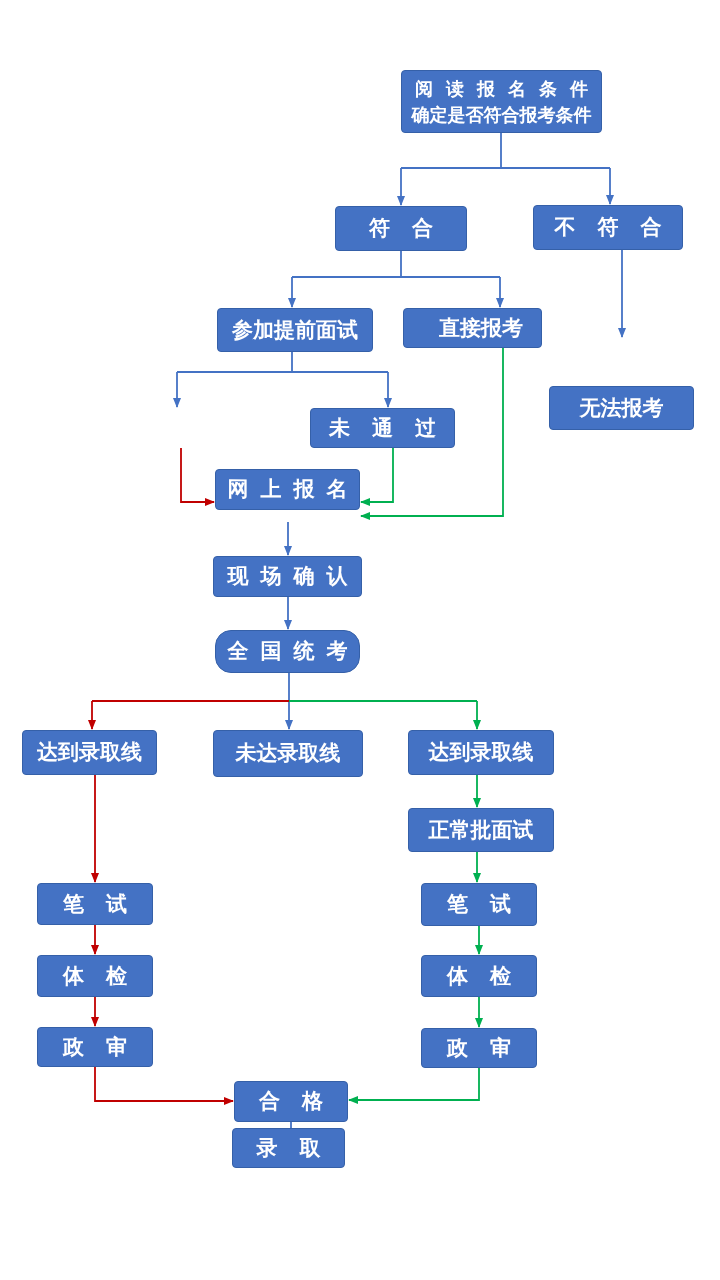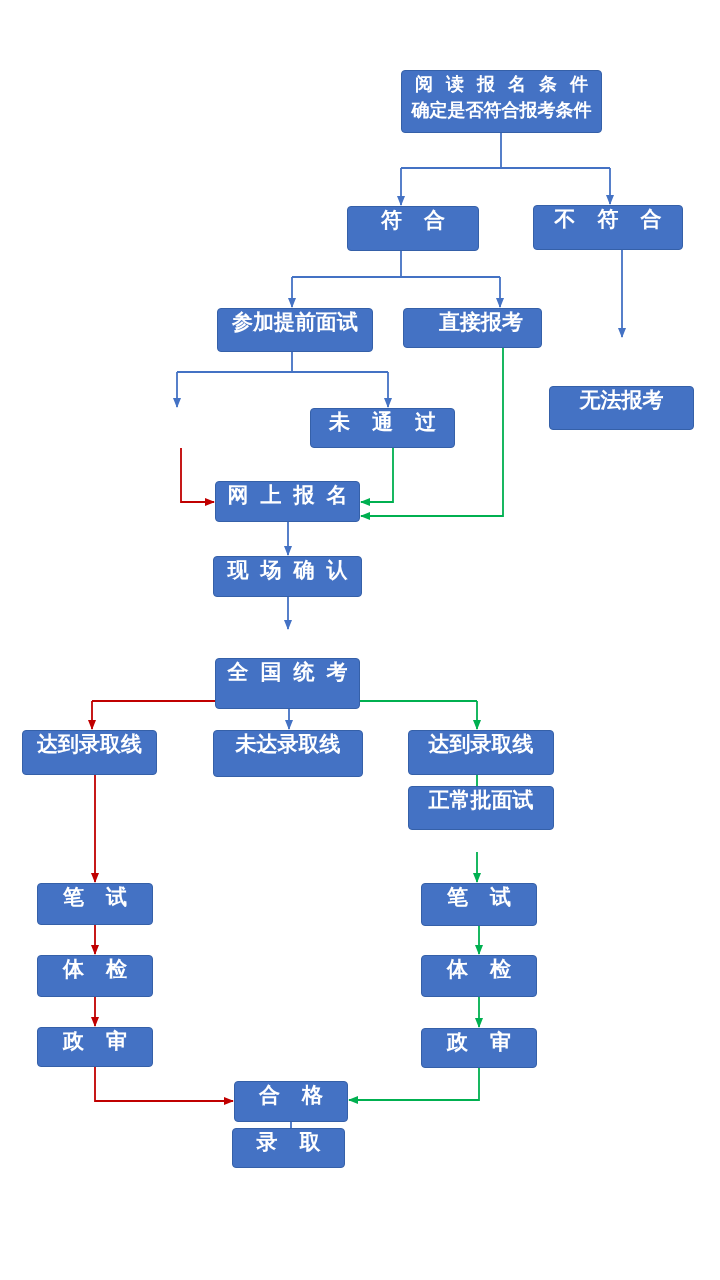--- a/index.html
+++ b/index.html
@@ -24,21 +24,21 @@
   .wires path{fill:none;stroke-width:1.8px;}
   .wire-blue{stroke:var(--flow-blue);}
   .wire-red{stroke:var(--flow-red);}
   .wire-green{stroke:var(--flow-green);}
   .node{
     position:absolute;
     background:var(--node-fill);
     border:1.5px solid var(--node-border);
     border-radius:4px;
     color:var(--node-text);
-    display:flex;align-items:center;
+    display:flex;align-items:center;justify-content:center;
     flex-direction:column;
     font-weight:bold;
     font-size:21px;
     white-space:nowrap;
     line-height:1.25;
   }
   .node span, .node div{display:inline-block;}
   .ls22{letter-spacing:22px;padding-left:22px;}
   .ls12{letter-spacing:12px;padding-left:12px;}
   .node-top{font-size:18px;line-height:26px;}
@@ -94,21 +94,21 @@
     <path class="wire-green" d="M479,926 V954" marker-end="url(#arrG)"></path>
     <path class="wire-green" d="M479,997 V1027" marker-end="url(#arrG)"></path>
     <path class="wire-green" d="M479,1068 V1100 H349" marker-end="url(#arrG)"></path>
   </svg>
 
   <div class="node node-top" style="left:401px;top:70px;width:201px;height:63px;">
     <div class="ls13">阅读报名条件</div>
     <div>确定是否符合报考条件</div>
   </div>
 
-  <div class="node" style="left:335px;top:206px;width:132px;height:45px;margin-left:12px;">
+  <div class="node" style="left:335px;top:206px;width:132px;height:45px;">
     <span class="ls22">符合</span>
   </div>
 
   <div class="node" style="left:533px;top:205px;width:150px;height:45px;">
     <span class="ls22">不符合</span>
   </div>
 
   <div class="node" style="left:217px;top:308px;width:156px;height:44px;">
     <span>参加提前面试</span>
   </div>
@@ -119,45 +119,45 @@
 
   <div class="node" style="left:549px;top:338px;width:145px;height:44px;margin-top:48px;">
     <span>无法报考</span>
   </div>
 
 
   <div class="node" style="left:310px;top:408px;width:145px;height:40px;">
     <span class="ls22">未通过</span>
   </div>
 
-  <div class="node" style="left:215px;top:481px;width:145px;height:41px;">
+  <div class="node" style="left:215px;top:469px;width:145px;height:41px;">
     <span class="ls12">网上报名</span>
   </div>
 
   <div class="node" style="left:213px;top:556px;width:149px;height:41px;">
     <span class="ls12">现场确认</span>
   </div>
 
-  <div class="node" style="left:215px;top:658px;width:145px;height:51px;">
+  <div class="node" style="left:215px;top:630px;width:145px;height:43px;border-radius:16px;">
     <span class="ls12">全国统考</span>
   </div>
 
   <div class="node" style="left:22px;top:730px;width:135px;height:45px;">
     <span>达到录取线</span>
   </div>
 
   <div class="node" style="left:213px;top:730px;width:150px;height:47px;">
     <span>未达录取线</span>
   </div>
 
   <div class="node" style="left:408px;top:730px;width:146px;height:45px;">
     <span>达到录取线</span>
   </div>
 
-  <div class="node" style="left:408px;top:786px;width:146px;height:44px;">
+  <div class="node" style="left:408px;top:808px;width:146px;height:44px;">
     <span>正常批面试</span>
   </div>
 
   <div class="node" style="left:37px;top:883px;width:116px;height:42px;">
     <span class="ls22">笔试</span>
   </div>
 
   <div class="node" style="left:37px;top:955px;width:116px;height:42px;">
     <span class="ls22">体检</span>
   </div>

